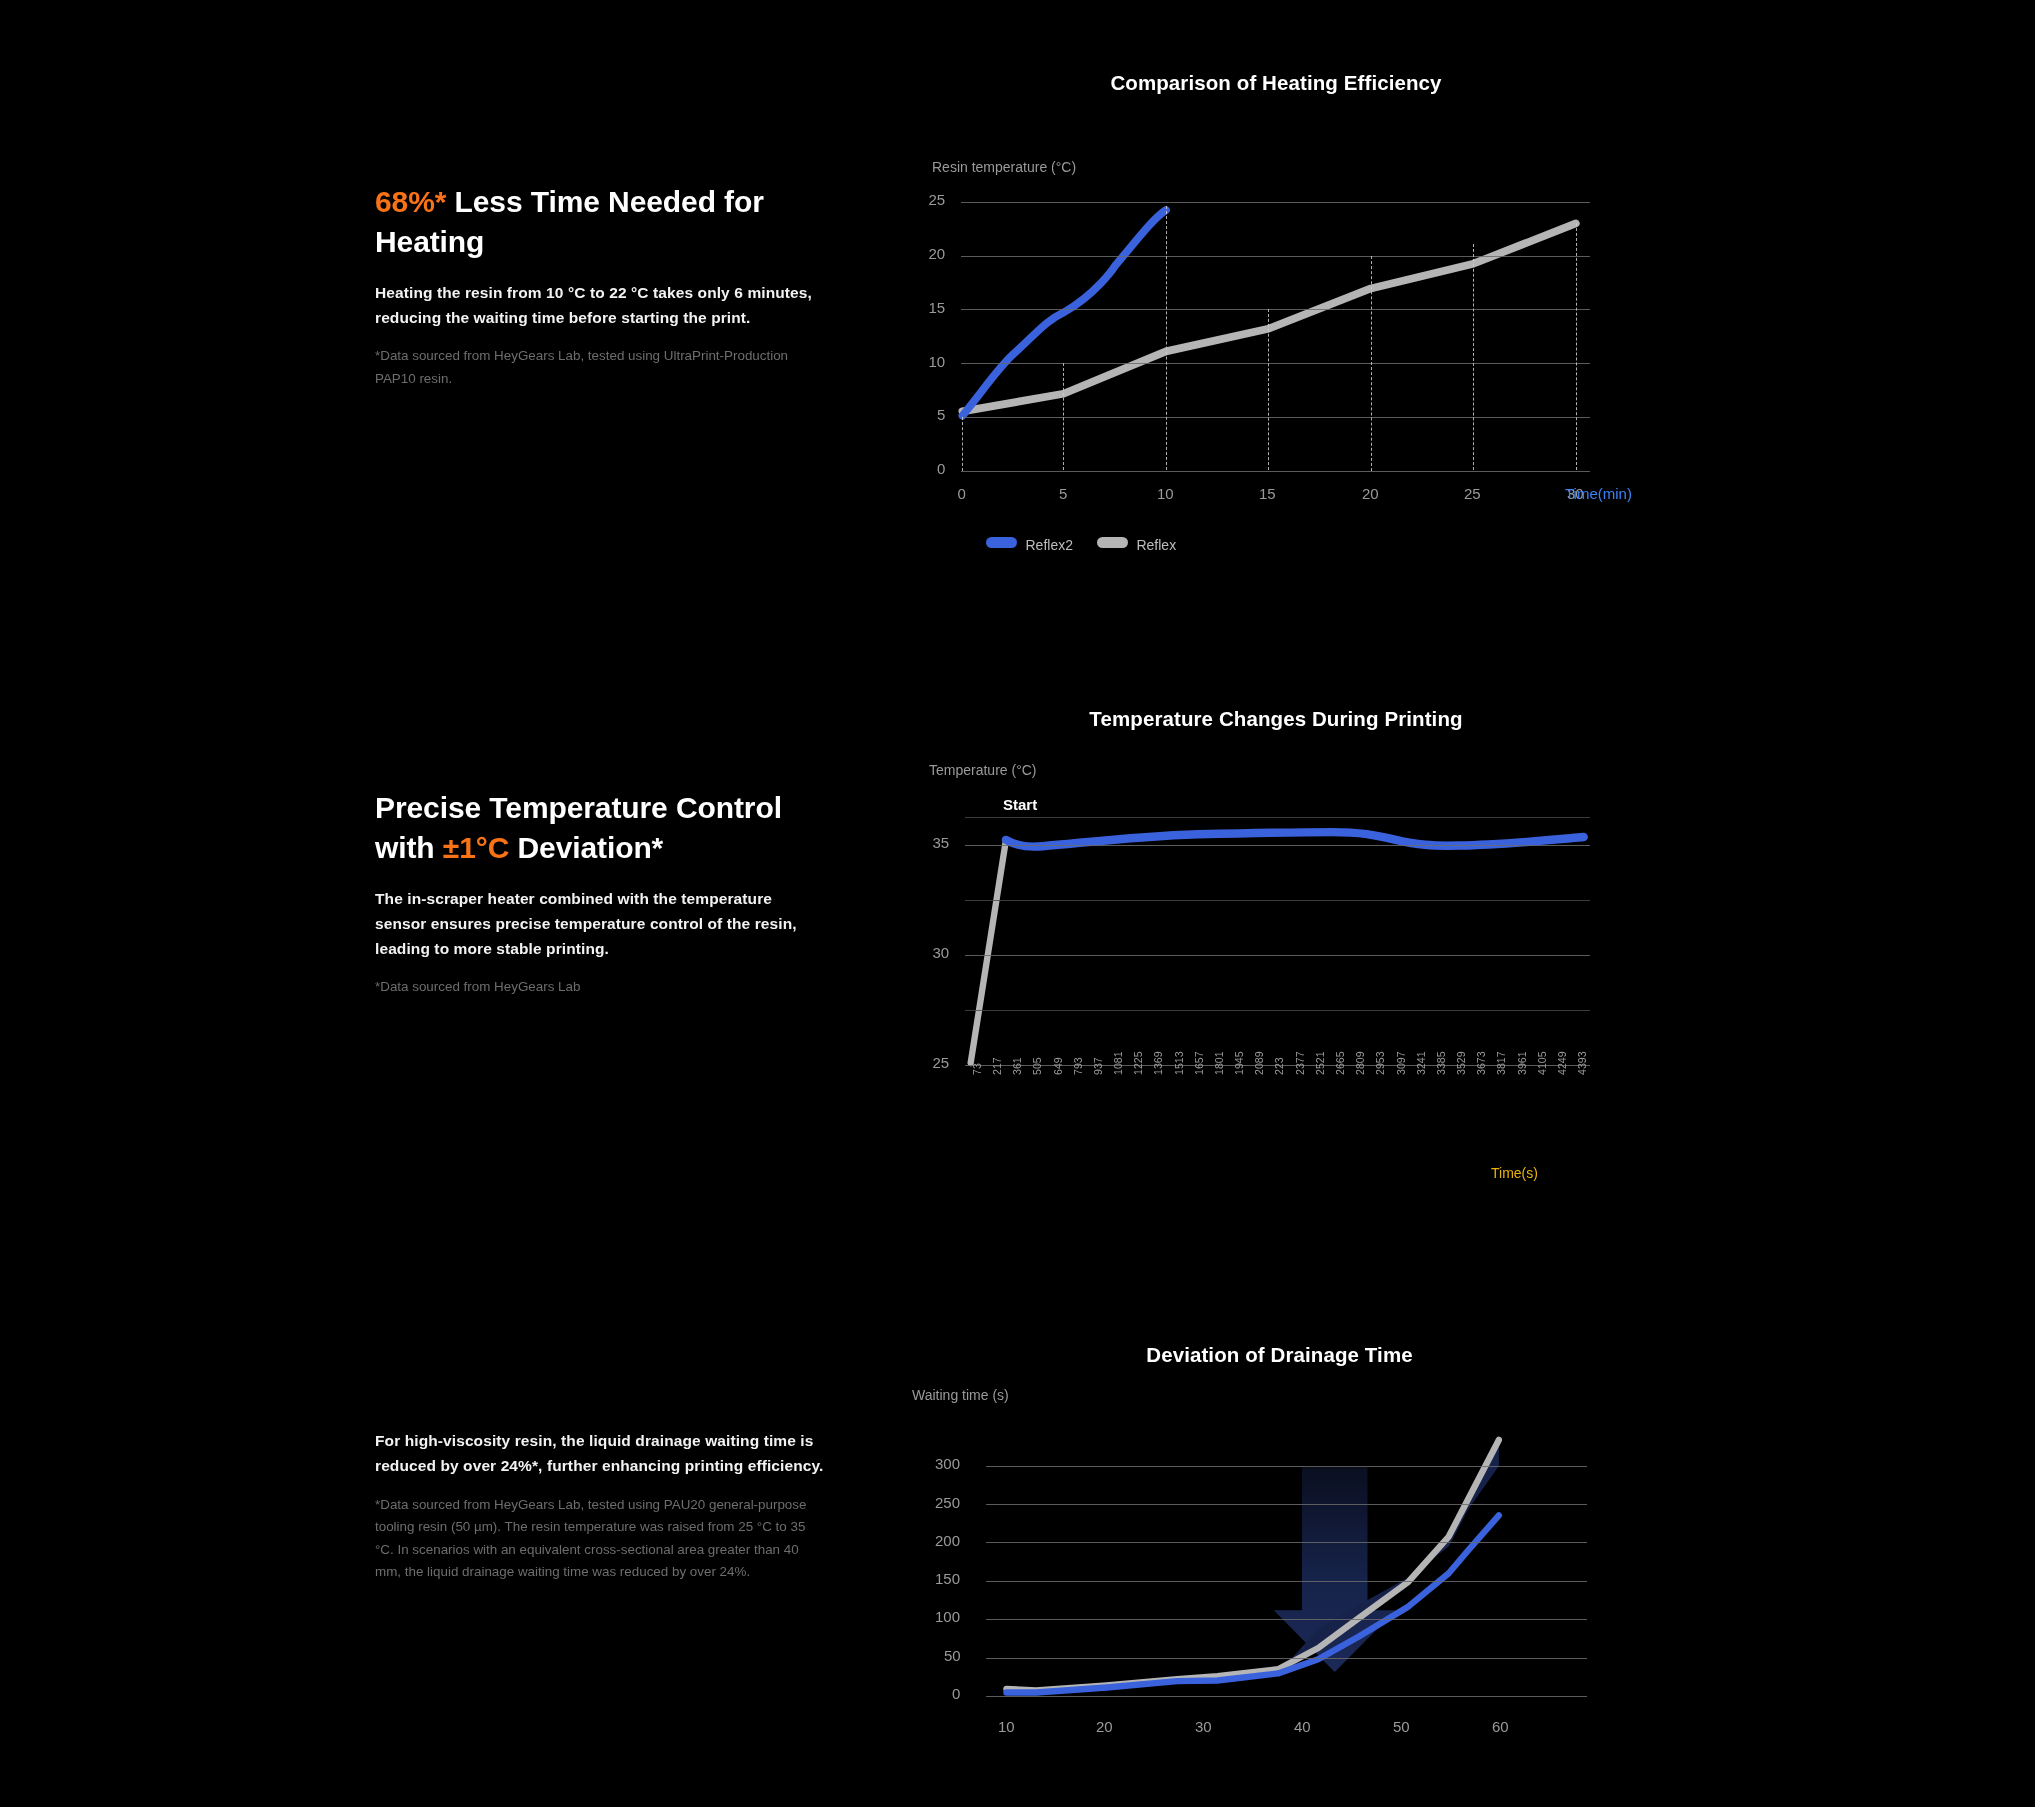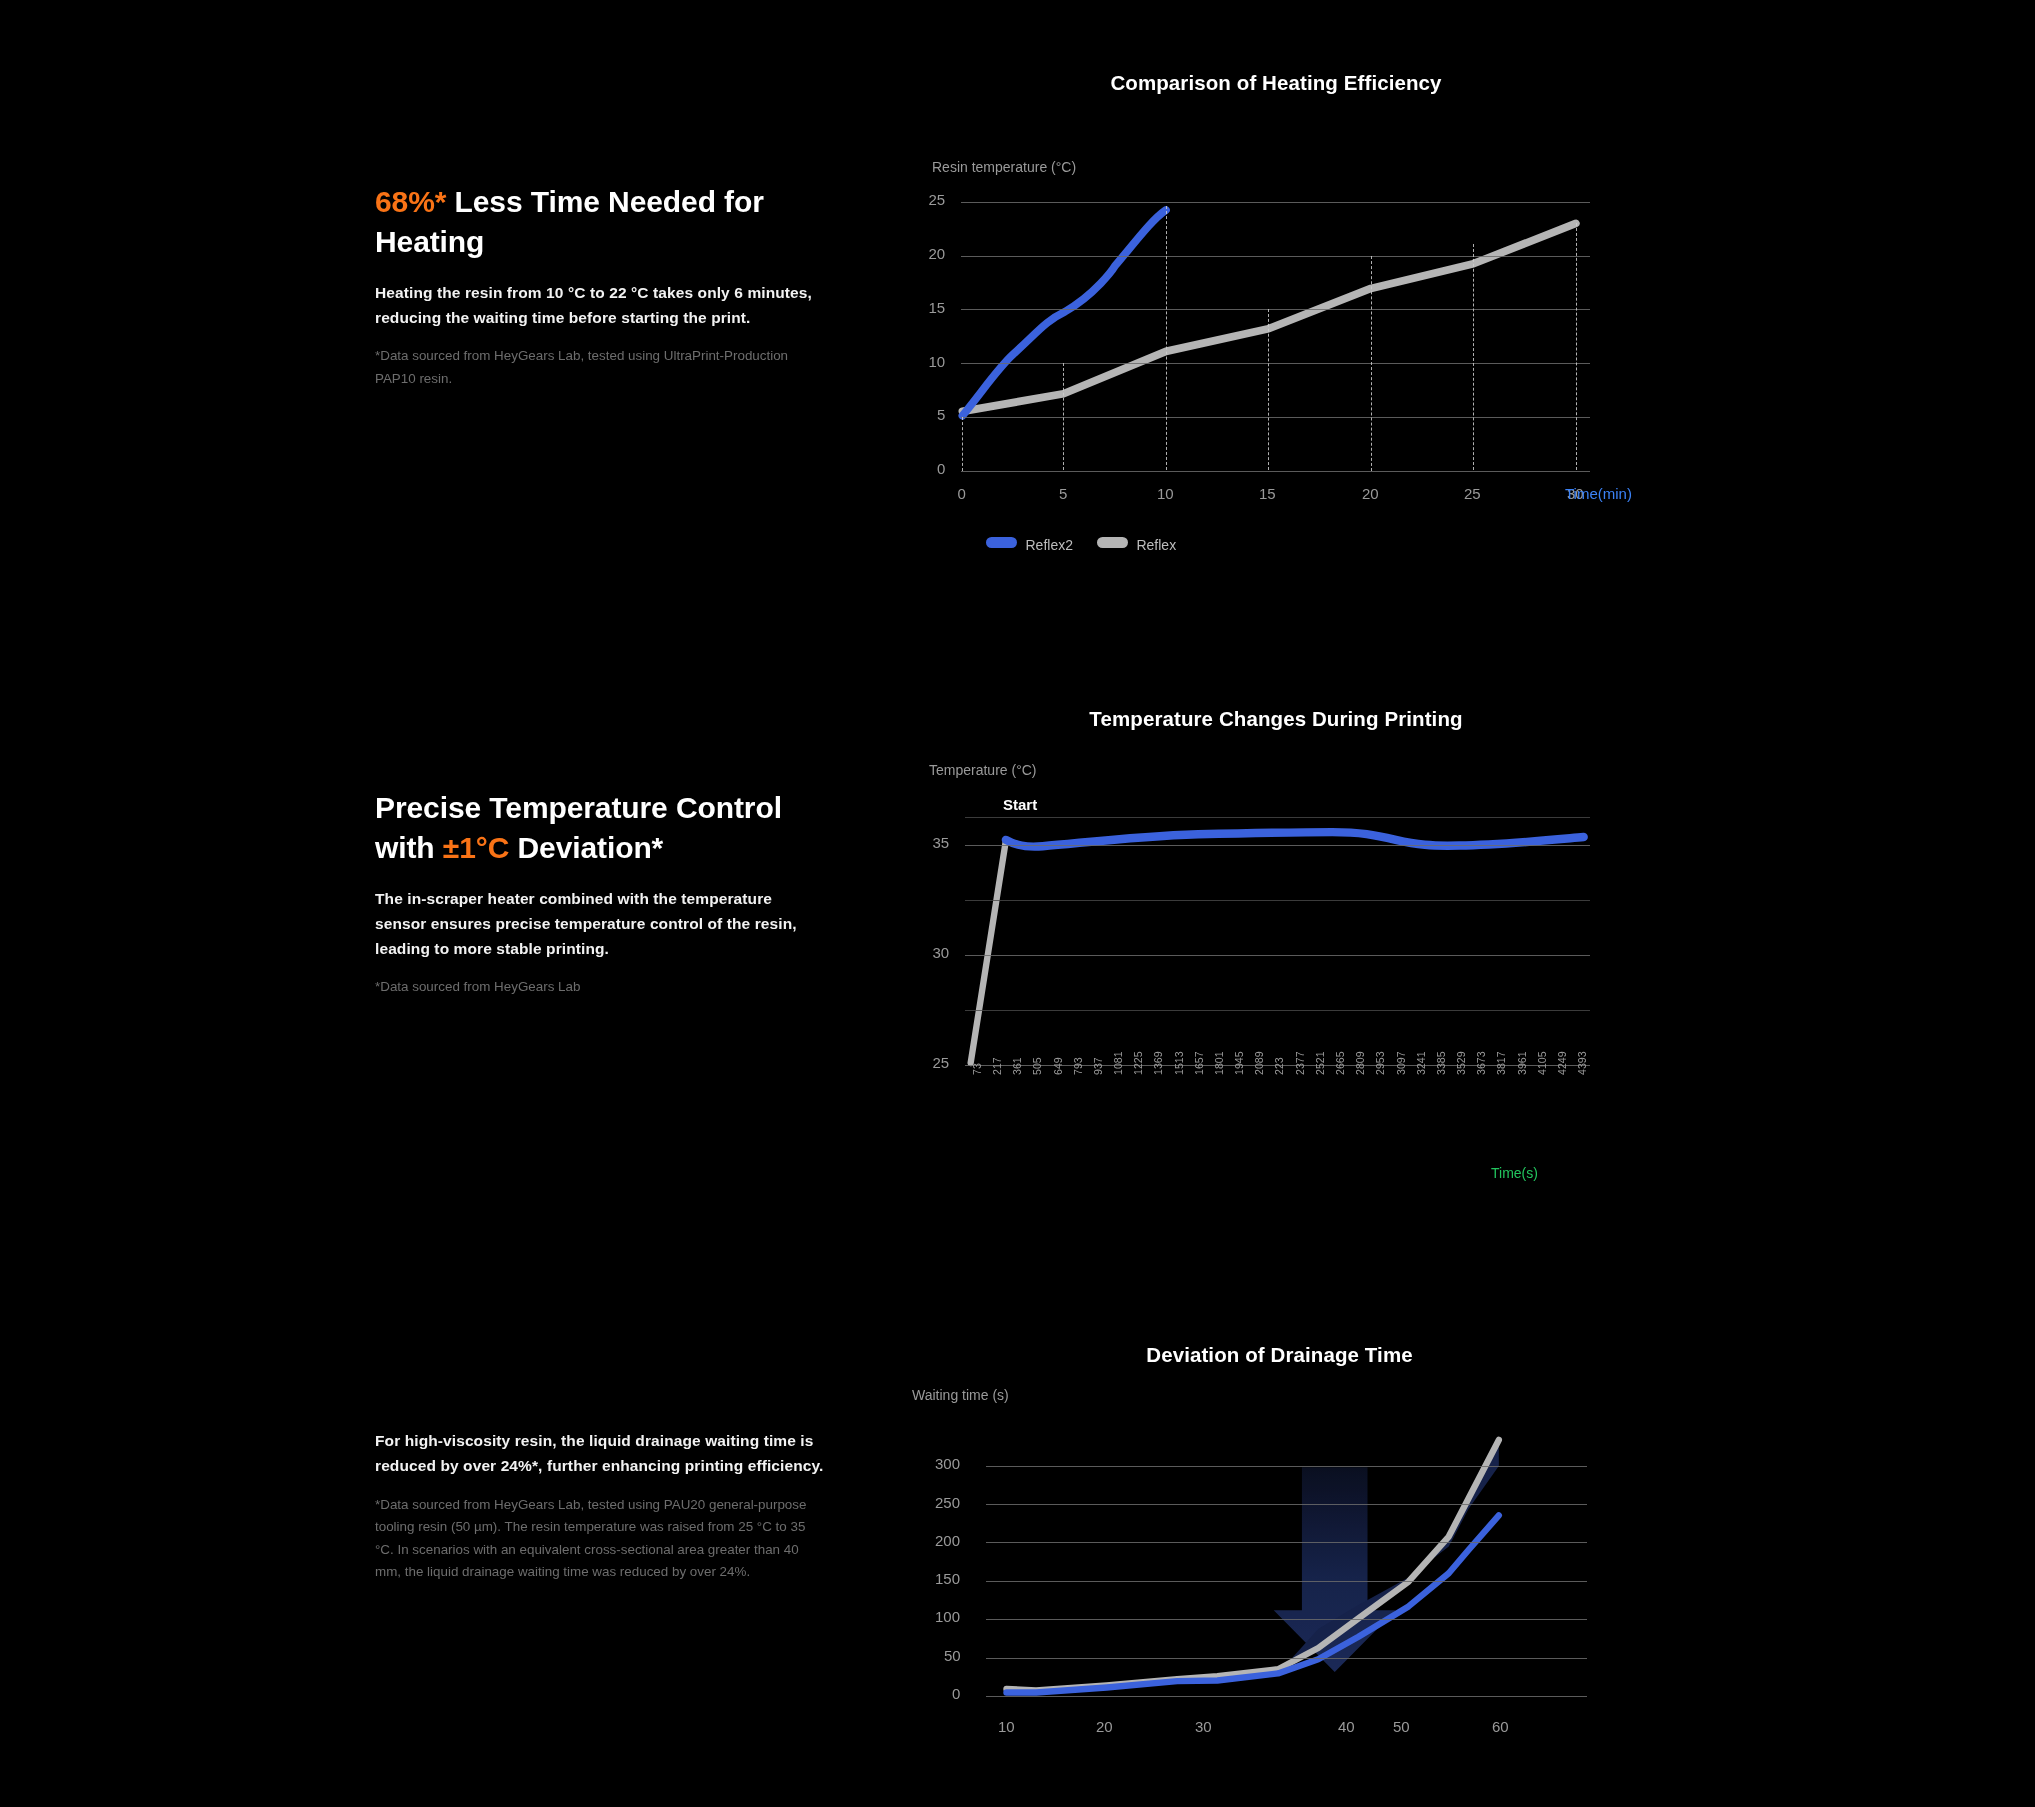--- a/index.html
+++ b/index.html
@@ -185,21 +185,21 @@
           <div class="tick tick-sm" style="left: 490px; top: 4.2px; transform-origin: left top; transform: rotate(-90deg); color: rgb(154, 154, 154);">3529</div>
           <div class="tick tick-sm" style="left: 510px; top: 4.2px; transform-origin: left top; transform: rotate(-90deg); color: rgb(154, 154, 154);">3673</div>
           <div class="tick tick-sm" style="left: 530px; top: 4.2px; transform-origin: left top; transform: rotate(-90deg); color: rgb(154, 154, 154);">3817</div>
           <div class="tick tick-sm" style="left: 551px; top: 4.2px; transform-origin: left top; transform: rotate(-90deg); color: rgb(154, 154, 154);">3961</div>
           <div class="tick tick-sm" style="left: 571px; top: 4.2px; transform-origin: left top; transform: rotate(-90deg); color: rgb(154, 154, 154);">4105</div>
           <div class="tick tick-sm" style="left: 591px; top: 4.2px; transform-origin: left top; transform: rotate(-90deg); color: rgb(154, 154, 154);">4249</div>
           <div class="tick tick-sm" style="left: 611px; top: 4.2px; transform-origin: left top; transform: rotate(-90deg); color: rgb(154, 154, 154);">4393</div>
         </div>
     </div>
 
-    <div class="axis-label" style="position:absolute;left:579px;top:458px;color:#22c55e;">Time(s)</div>
+    <div class="axis-label" style="position:absolute;left:579px;top:458px;color:#eab308;">Time(s)</div>
   </div>
 
   <div class="txtcol" style="left:375px;top:1428px;">
     <p class="body-copy">For high-viscosity resin, the liquid drainage waiting time is reduced by over 24%*, further enhancing printing efficiency.</p>
     <p class="foot-note">*Data sourced from HeyGears Lab, tested using PAU20 general-purpose tooling resin (50 µm). The resin temperature was raised from 25 °C to 35 °C. In scenarios with an equivalent cross-sectional area greater than 40 mm, the liquid drainage waiting time was reduced by over 24%.</p>
   </div>
 
   <div class="chart-block" style="left:905px;top:1343px;width:749px;">
     <p class="chart-title">Deviation of Drainage Time</p>
     <div class="axis-label" style="position:absolute;left:7px;top:44px;">Waiting time (s)</div>
@@ -239,21 +239,21 @@
       <div class="tick" style="left:-51px;top:59px;">250</div>
       <div class="tick" style="left:-51px;top:97px;">200</div>
       <div class="tick" style="left:-51px;top:135px;">150</div>
       <div class="tick" style="left:-51px;top:173px;">100</div>
       <div class="tick" style="left:-42px;top:212px;">50</div>
       <div class="tick" style="left:-34px;top:250px;">0</div>
 
       <div class="tick" style="left:12px;top:283px;">10</div>
       <div class="tick" style="left:110px;top:283px;">20</div>
       <div class="tick" style="left:209px;top:283px;">30</div>
-      <div class="tick" style="left:308px;top:283px;margin-left:44px;">40</div>
+      <div class="tick" style="left:308px;top:283px;">40</div>
       <div class="tick" style="left:407px;top:283px;">50</div>
       <div class="tick" style="left:506px;top:283px;">60</div>
     </div>
 
   </div>
 
 </div>
 
 
 </body></html>

